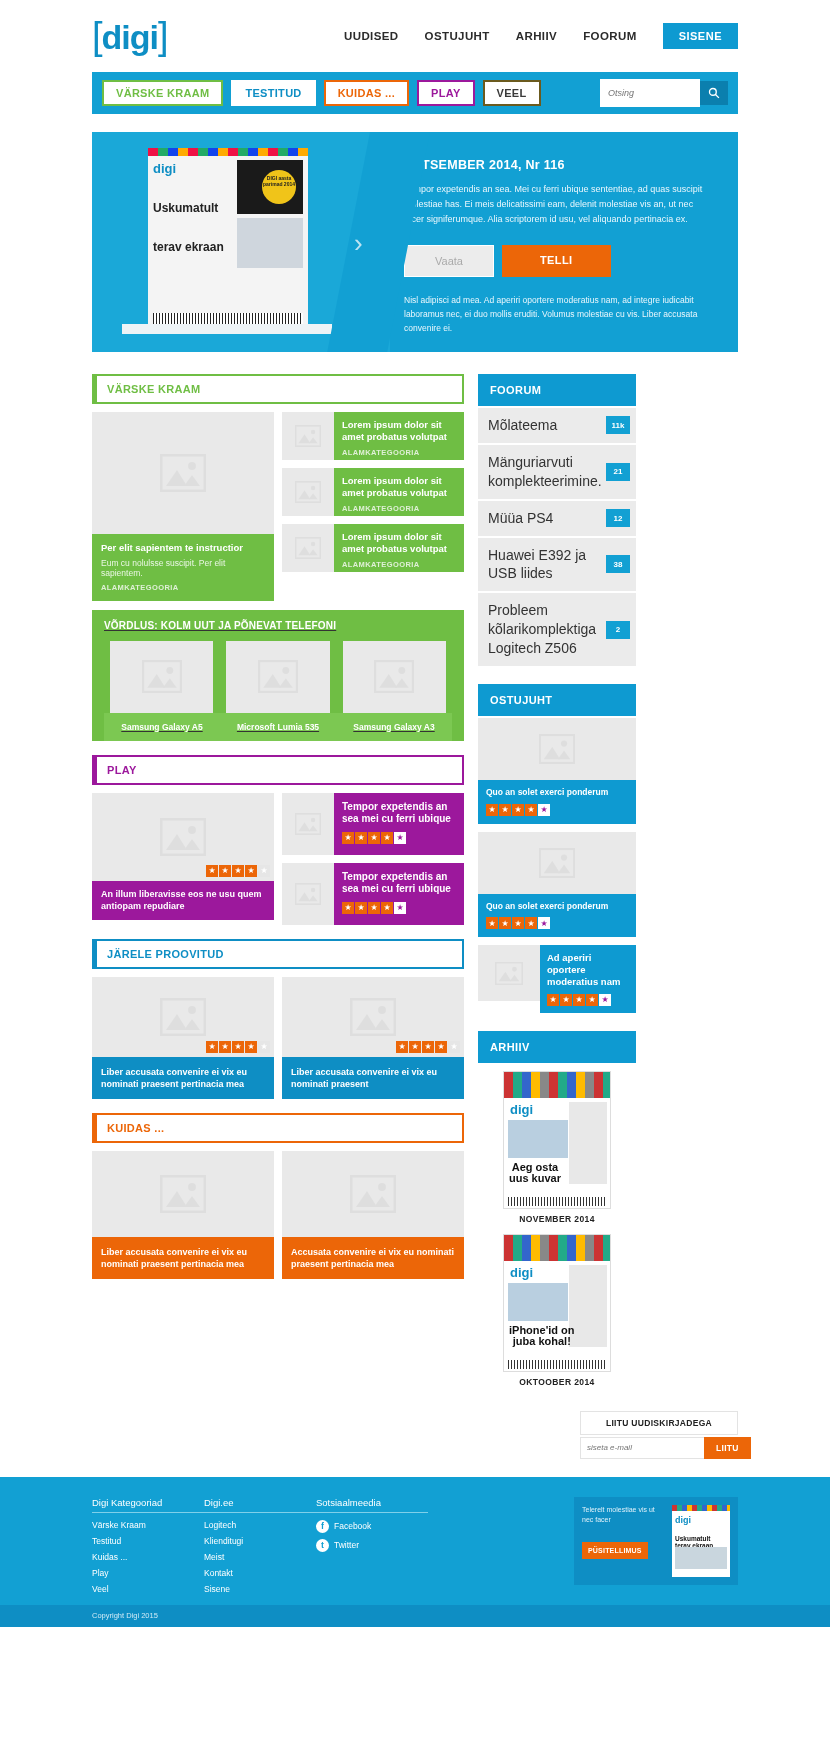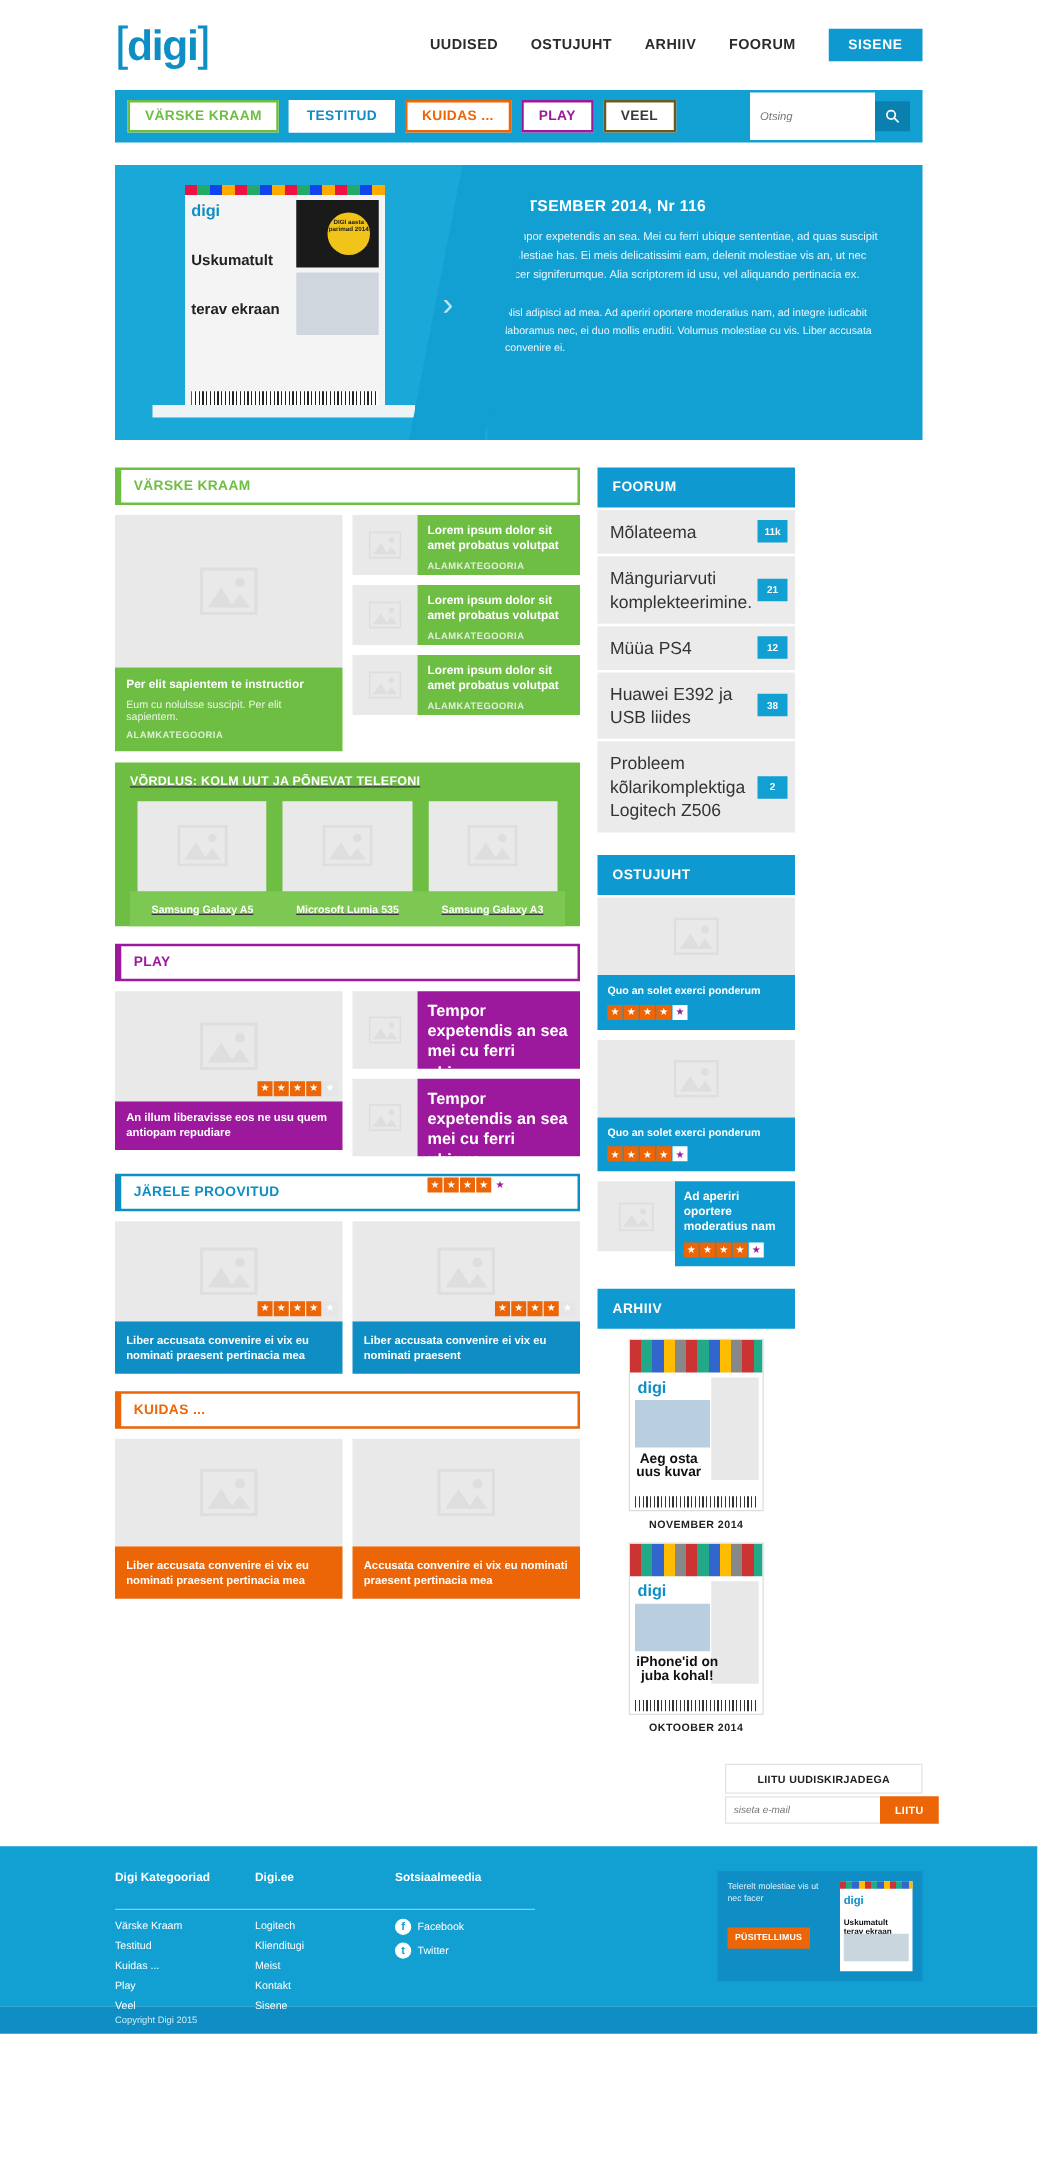--- a/index.html
+++ b/index.html
@@ -24,21 +24,21 @@
   
   .navbar { margin: 0 92px; background:#12a0d3; height:42px; display:flex; align-items:center; padding: 0 10px; }
   .tab { background:#fff; height:26px; display:flex; align-items:center; padding:0 12px; margin-right:8px;
          font-size:11px; font-weight:bold; letter-spacing:0.3px; border:2px solid #ccc; }
   .tab.green { border-color:#6fbe44; color:#6fbe44; }
   .tab.blue  { border-color:#ffffff; color:#0e8ec4; }
   .tab.orange{ border-color:#ec6608; color:#ec6608; }
   .tab.purple{ border-color:#9c189c; color:#9c189c; }
   .tab.dark  { border-color:#6b5a1e; color:#3a3a3a; }
   .search-wrap { margin-left:auto; display:flex; align-items:center; }
-  .search-input { width:100px; height:38px; border:none; background:#fff; font-size:9px; font-style:italic;
+  .search-input { width:100px; height:28px; border:none; background:#fff; font-size:9px; font-style:italic;
                   color:#999; padding:0 8px; font-family:"Liberation Sans", sans-serif; }
   .search-btn { width:28px; height:24px; background:#0b7fae; display:flex; align-items:center; justify-content:center; color:#fff; }
 
   
   .hero { margin: 18px 92px 0; height:220px; background:#12a0d3; display:flex; position:relative; overflow:hidden; }
   .hero-left { width:298px; position:relative; background:#1aa8d8; }
   .hero-slant { position:absolute; left:278px; top:0; width:60px; height:220px; background:#12a0d3;
                 transform: skewX(-11deg); transform-origin: top left; }
   .mag-cover { position:absolute; left:56px; top:16px; width:160px; height:180px; background:#fff;
                display:flex; flex-direction:column; }
@@ -102,21 +102,21 @@
 
   
   .play { display:flex; gap:8px; }
   .play-big { width:182px; }
   .play-big .ph { height:88px; position:relative; }
   .play-big .cap { background:#9c189c; color:#fff; padding:8px 9px; font-size:9px; font-weight:bold; line-height:1.3; }
   .play-list { flex:1; display:flex; flex-direction:column; gap:8px; }
   .play-item { display:flex; height:62px; }
   .play-item .ph { width:52px; }
   .play-item .cap { flex:1; background:#9c189c; color:#fff; padding:8px 8px; }
-  .play-item .cap-t { font-size:13px; }
+  .play-item .cap-t { font-size:10px; }
 
   
   .stars { display:flex; gap:1px; margin-top:6px; }
   .star { width:12px; height:12px; background:#ec6608; color:#fff; font-size:8px; display:flex; align-items:center; justify-content:center; }
   .star.off { background:#e6e6e6; color:#fff; }
   .star.outline { background:#fff; color:#9c189c; }
   .stars-abs { position:absolute; right:4px; bottom:4px; }
 
   
   .cards2 { display:flex; gap:8px; }
@@ -161,21 +161,21 @@
                justify-content:center; font-size:8.5px; font-weight:bold; color:#222; letter-spacing:0.3px; }
   .news-row { display:flex; margin-top:2px; }
   .news-input { flex:1; height:22px; border:1px solid #e3e3e3; border-right:none; background:#fff; font-size:8px;
                 font-style:italic; color:#999; padding:0 6px; font-family:"Liberation Sans", sans-serif; }
   .news-btn { background:#ec6608; color:#fff; font-size:8.5px; font-weight:bold; padding:0 12px; display:flex;
               align-items:center; letter-spacing:0.3px; }
 
   
   .footer { margin-top:18px; background:#12a0d3; height:128px; padding: 20px 92px 0; display:flex; color:#fff; position:relative; }
   .fcol { width:112px; }
-  .fcol h4 { font-size:9.5px; font-weight:bold; padding-bottom:19px; border-bottom:1px solid #7fd0ea; margin-bottom:7px; }
+  .fcol h4 { font-size:9.5px; font-weight:normal; padding-bottom:4px; border-bottom:1px solid #7fd0ea; margin-bottom:7px; }
   .fcol a { display:block; font-size:8.5px; color:#fff; text-decoration:none; margin-bottom:6px; }
   .fsoc a { display:flex; align-items:center; gap:5px; }
   .soc-ic { width:13px; height:13px; border-radius:50%; background:#fff; color:#12a0d3; font-size:9px; font-weight:bold;
             display:flex; align-items:center; justify-content:center; }
   .fpromo { margin-left:auto; width:164px; height:88px; background:#0e8ec4; display:flex; padding:8px; }
   .fpromo-l { flex:1; padding-right:6px; }
   .fpromo-t { font-size:7px; line-height:1.4; color:#dff1fa; }
   .fpromo-btn { margin-top:18px; background:#ec6608; color:#fff; font-size:7px; font-weight:bold; padding:5px 6px;
                 display:inline-block; letter-spacing:0.2px; }
   .fpromo-cover { width:58px; background:#fff; position:relative; }
@@ -236,20 +236,24 @@
           <div class="mag-bars"></div>
         </div>
       </div>
       <div class="mag-stand"></div>
       <div class="hero-slant"></div>
       <div class="chev">›</div>
     </div>
     <div class="hero-right">
       <div class="hero-title">DETSEMBER 2014, Nr 116</div>
       <div class="hero-p">Tempor expetendis an sea. Mei cu ferri ubique sententiae, ad quas suscipit molestiae has. Ei meis delicatissimi eam, delenit molestiae vis an, ut nec facer signiferumque. Alia scriptorem id usu, vel aliquando pertinacia ex.</div>
+      <div class="hero-btns">
+        <div class="btn-vaata">Vaata</div>
+        <div class="btn-telli">TELLI</div>
+      </div>
       <div class="hero-p2">Nisl adipisci ad mea. Ad aperiri oportere moderatius nam, ad integre iudicabit laboramus nec, ei duo mollis eruditi. Volumus molestiae cu vis. Liber accusata convenire ei.</div>
     </div>
   </div>
 
   <div class="content">
 
     <div class="col-main">
 
       <div class="sec-head">VÄRSKE KRAAM</div>
 

